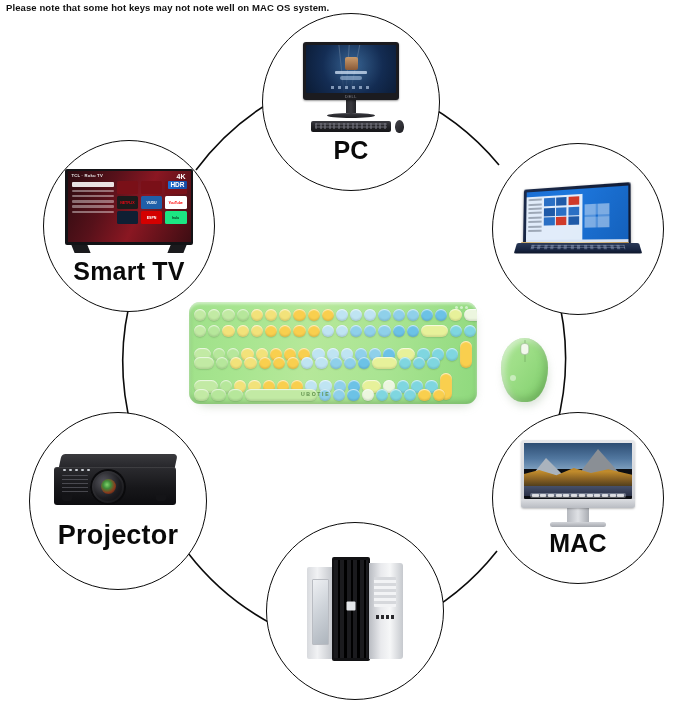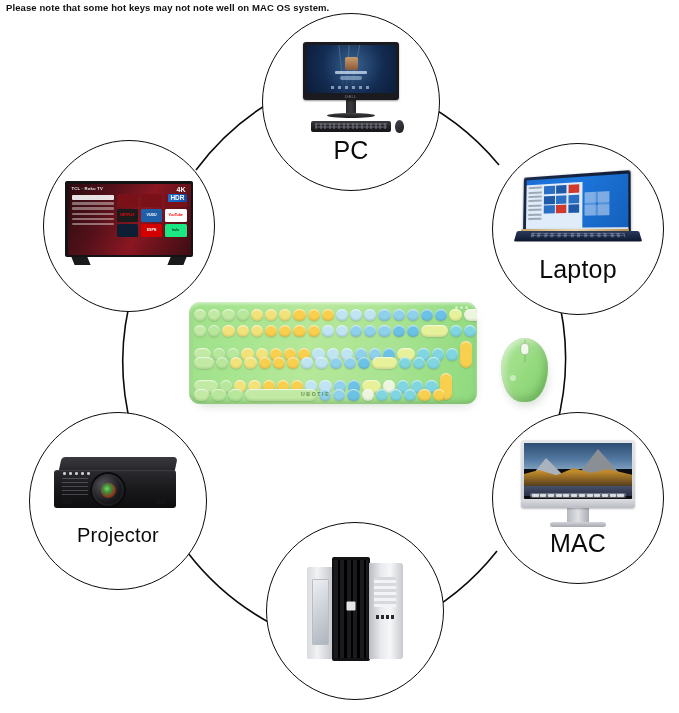--- a/index.html
+++ b/index.html
@@ -51,21 +51,21 @@
     flex-direction: column;
     align-items: center;
     justify-content: center;
   }
   .node-art {
     display: flex;
     align-items: center;
     justify-content: center;
   }
   .node-label {
-    font-weight: 400;
+    font-weight: 700;
     color: #0a0a0a;
     letter-spacing: 0.2px;
     line-height: 1;
     white-space: nowrap;
   }
 
   
   #kb-wrap {
     position: absolute;
     left: 189px;
@@ -760,20 +760,21 @@
             <div class="tv-badge4k">4K</div>
             <div class="tv-badgehdr">HDR</div>
           </div>
         </div>
         <div class="tv-legs">
           <i class="l"></i>
             <i class="r"></i>
         </div>
       </div>
     </div>
+    <div class="node-label" style="font-size:25px;">Smart TV</div>
   </div>
 </div>
 
 <div class="node" style="left:492px; top:143px; width:172px; height:172px;">
   <div class="node-inner">
     <div class="node-art" style="margin-bottom:6px;">
       <div class="lt-wrap">
         <div class="lt-lid">
           <div class="lt-screen">
             <div class="lt-winlogo"></div>
@@ -800,21 +801,20 @@
                   <i class="alt"></i>
               </div>
             </div>
             <div class="lt-taskbar"></div>
           </div>
         </div>
         <div class="lt-gold"></div>
         <div class="lt-base"></div>
       </div>
     </div>
-    <div class="node-label" style="font-size:25px;">Laptop</div>
   </div>
 </div>
 
 <div class="node" style="left:492px; top:412px; width:172px; height:172px;">
   <div class="node-inner">
     <div class="node-art" style="margin-bottom:4px;">
       <div>
         <div class="mac-frame">
           <div class="mac-screen">
             <div class="mac-sky"></div>
@@ -884,21 +884,21 @@
           <div class="pj-lens-ring">
             <div class="pj-lens-mid">
               <div class="pj-lens-glass"></div>
             </div>
           </div>
           <div class="pj-feet l"></div>
           <div class="pj-feet r"></div>
         </div>
       </div>
     </div>
-    <div class="node-label" style="font-size:20px;">Projector</div>
+    <div class="node-label" style="font-size:27px;">Projector</div>
   </div>
 </div>
 
 <div id="kb-wrap">
   <div id="kb-shadow"></div>
   <div id="kb-body">
     <div id="kb-leds">
         <i></i>
         <i></i>
         <i></i>

